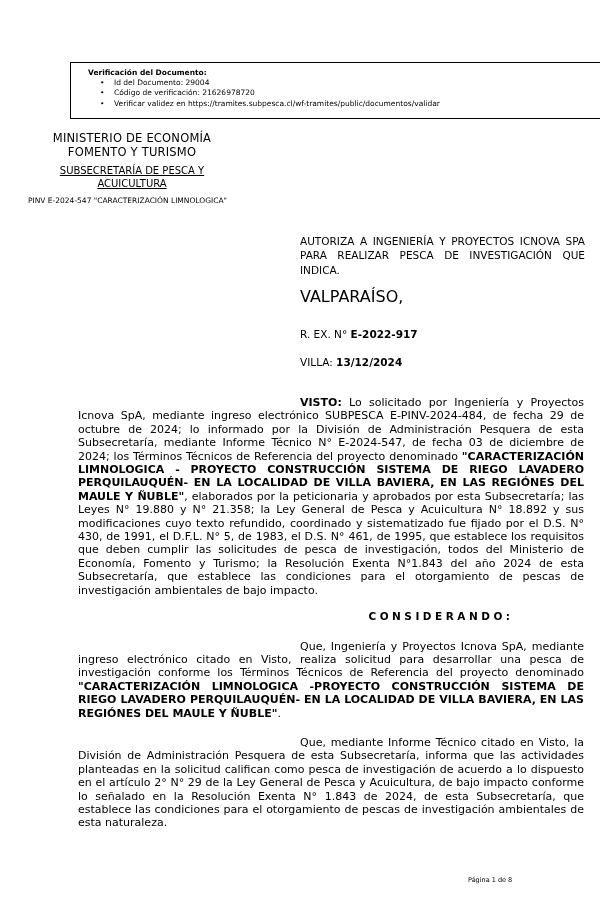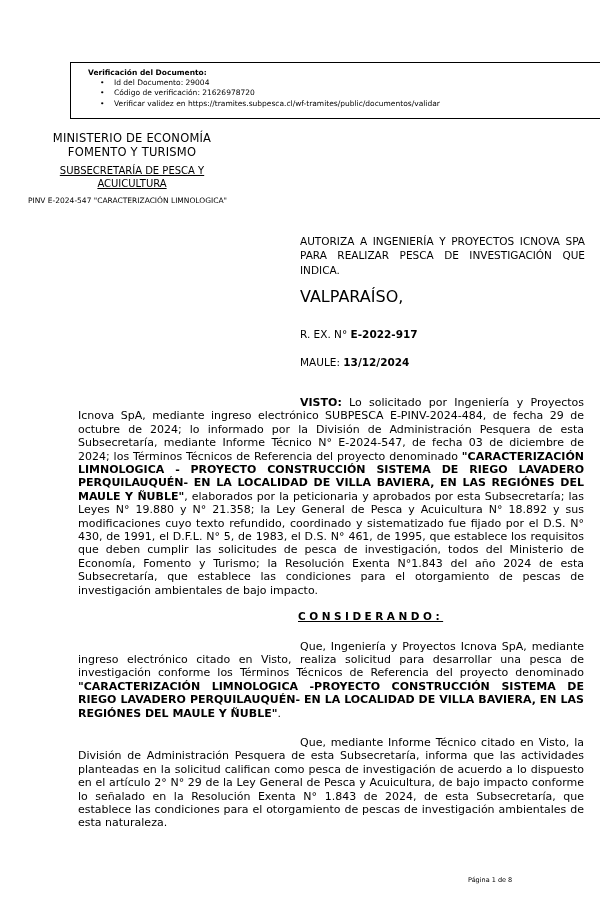--- a/index.html
+++ b/index.html
@@ -43,21 +43,21 @@
   .fecha { position:absolute; left:300px; top:356px; font-size:10.5px; }
 
   
   .docbody {
     position:absolute; left:78px; top:380px; width:506px;
     font-size:11px; line-height:13.4px; text-align:justify;
   }
   .para { text-indent:222px;margin-top:16px; }
   .h-considerando {
     margin-top:13px; margin-bottom:13px; padding-left:220px;
-    font-weight:bold; letter-spacing:3.5px; font-size:10.5px; text-align:left;text-decoration:underline;
+    font-weight:bold; letter-spacing:3.5px; font-size:10.5px; text-align:center;
   }
 
   .footer { position:absolute; left:468px; top:876px; font-size:6.5px; }
 </style>
 </head>
 <body>
 
 <div class="page">
 
   <div class="verify-box">
@@ -90,21 +90,21 @@
 
   <div class="subject">AUTORIZA A INGENIERÍA Y PROYECTOS ICNOVA SPA PARA REALIZAR PESCA DE INVESTIGACIÓN QUE INDICA.</div>
 
   <div class="city">VALPARAÍSO,</div>
 
   <div class="rex">
     <span>R. EX. N° </span><span class="b">E-2022-917</span>
   </div>
 
   <div class="fecha">
-    <span>MAULE: </span><span class="b">13/12/2024</span>
+    <span>VILLA: </span><span class="b">13/12/2024</span>
   </div>
 
   <div class="docbody">
     <p class="para"><span class="b">VISTO:</span><span> Lo solicitado por Ingeniería y Proyectos Icnova SpA, mediante ingreso electrónico SUBPESCA E-PINV-2024-484, de fecha 29 de octubre de 2024; lo informado por la División de Administración Pesquera de esta Subsecretaría, mediante Informe Técnico N° E-2024-547, de fecha 03 de diciembre de 2024; los Términos Técnicos de Referencia del proyecto denominado </span><span class="b">"CARACTERIZACIÓN LIMNOLOGICA - PROYECTO CONSTRUCCIÓN SISTEMA DE RIEGO LAVADERO PERQUILAUQUÉN- EN LA LOCALIDAD DE VILLA BAVIERA, EN LAS REGIÓNES DEL MAULE Y ÑUBLE"</span><span>, elaborados por la peticionaria y aprobados por esta Subsecretaría; las Leyes N° 19.880 y N° 21.358; la Ley General de Pesca y Acuicultura N° 18.892 y sus modificaciones cuyo texto refundido, coordinado y sistematizado fue fijado por el D.S. N° 430, de 1991, el D.F.L. N° 5, de 1983, el D.S. N° 461, de 1995, que establece los requisitos que deben cumplir las solicitudes de pesca de investigación, todos del Ministerio de Economía, Fomento y Turismo; la Resolución Exenta N°1.843 del año 2024 de esta Subsecretaría, que establece las condiciones para el otorgamiento de pescas de investigación ambientales de bajo impacto.</span></p>
     <p class="h-considerando">CONSIDERANDO:</p>
     <p class="para"><span>Que, Ingeniería y Proyectos Icnova SpA, mediante ingreso electrónico citado en Visto, realiza solicitud para desarrollar una pesca de investigación conforme los Términos Técnicos de Referencia del proyecto denominado </span><span class="b">"CARACTERIZACIÓN LIMNOLOGICA -PROYECTO CONSTRUCCIÓN SISTEMA DE RIEGO LAVADERO PERQUILAUQUÉN- EN LA LOCALIDAD DE VILLA BAVIERA, EN LAS REGIÓNES DEL MAULE Y ÑUBLE"</span><span>.</span></p>
     <p class="para"><span>Que, mediante Informe Técnico citado en Visto, la División de Administración Pesquera de esta Subsecretaría, informa que las actividades planteadas en la solicitud califican como pesca de investigación de acuerdo a lo dispuesto en el artículo 2° N° 29 de la Ley General de Pesca y Acuicultura, de bajo impacto conforme lo señalado en la Resolución Exenta N° 1.843 de 2024, de esta Subsecretaría, que establece las condiciones para el otorgamiento de pescas de investigación ambientales de esta naturaleza.</span></p>
   </div>
 
   <div class="footer">Página 1 de 8</div>

